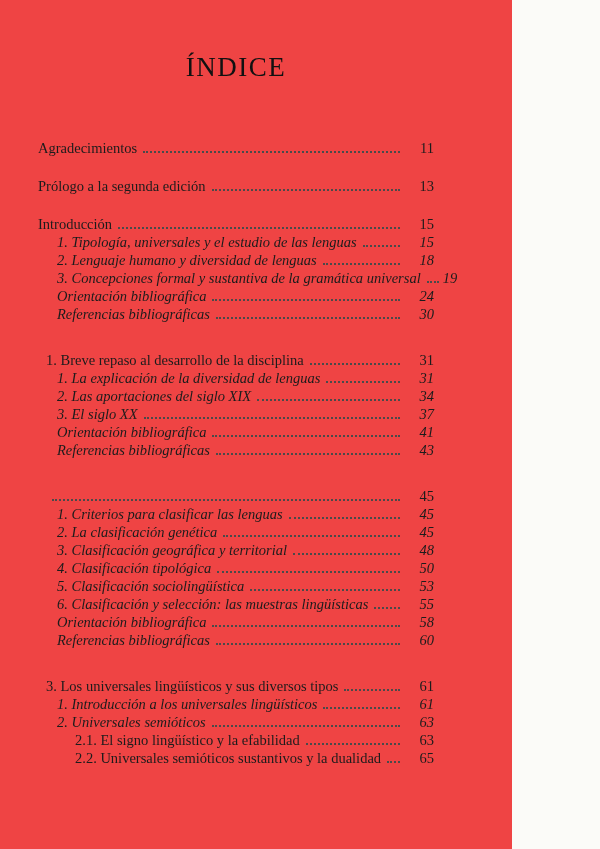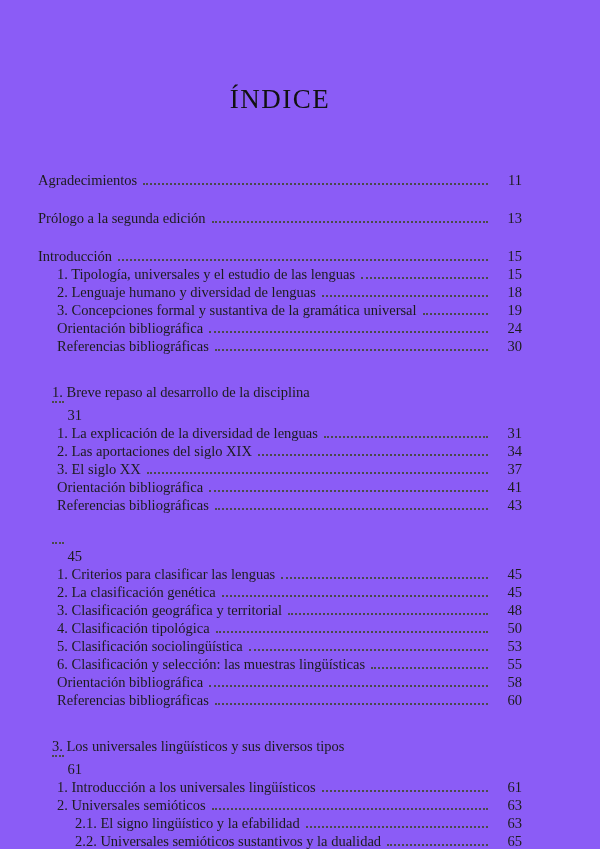--- a/index.html
+++ b/index.html
@@ -4,24 +4,24 @@
 <style>
   * { margin: 0; padding: 0; box-sizing: border-box; }
   html, body { width: 600px; height: 849px; }
   body {
     background: #fbfbf8;
     font-family: "Liberation Serif", "DejaVu Serif", serif;
     color: #1c1c1c;
     -webkit-font-smoothing: antialiased;
   }
   .sheet {
-    width: 600px;
+    width: 512px;
     height: 849px;
-    padding: 84px 78px 0 38px;
-    background: #8b5cf6;
+    padding: 52px 78px 0 38px;
+    background: #ef4444;
   }
   .title {
     font-size: 27px;
     font-weight: 400;
     letter-spacing: 1.5px;
     text-align: center;
     color: #111;
     margin-bottom: 56px;
   }
   .row {
@@ -32,22 +32,22 @@
   }
   .lbl { white-space: nowrap; }
   .dots {
     flex: 1;
     min-width: 12px;
     border-bottom: 2px dotted #4a4a4a;
     margin: 0 4px 3px 6px;
   }
   .pg { width: 30px; text-align: right; font-weight: 400; }
   .bold .lbl { font-weight: 400; }
-  .ch   { padding-left: 8px; flex-direction: column; }
-  .lvl1 { padding-left: 19px; }
+  .ch   { padding-left: 8px; }
+  .lvl1 { padding-left: 19px; font-style: italic; }
   .lvl2 { padding-left: 37px; }
   .gap-lg { margin-top: 20px; }
   .gap-xl { margin-top: 28px; }
 </style>
 </head>
 <body>
 
 <div class="sheet">
   <h1 class="title">ÍNDICE</h1>
 

